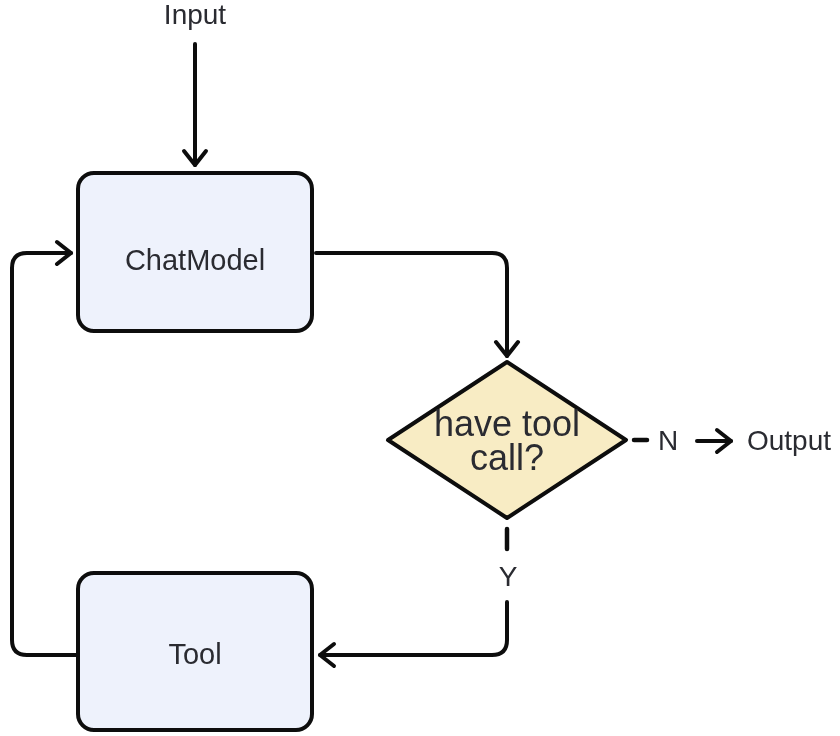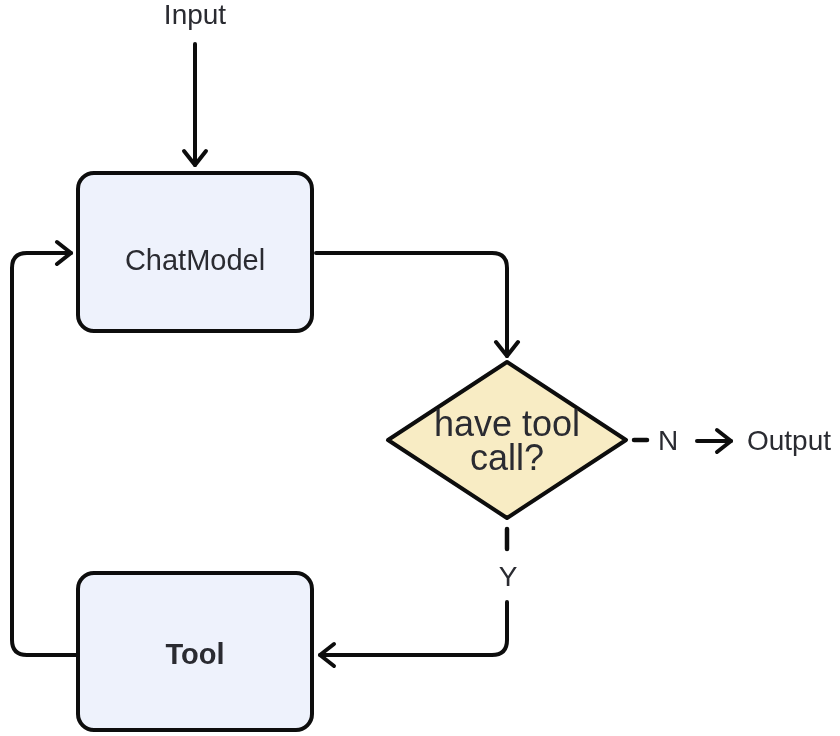--- a/index.html
+++ b/index.html
@@ -76,15 +76,15 @@
 
   <div class="label decision-label" style="left:507px; top:441px;">have tool
 call?</div>
 
   <div class="label edge-label" style="left:668px; top:441px;">N</div>
 
   <div class="label" style="left:789px; top:441px;">Output</div>
 
   <div class="label edge-label" style="left:508px; top:577px;">Y</div>
 
-  <div class="label node-label" style="left:195px; top:654px;font-weight:bold;">Tool</div>
+  <div class="label node-label" style="left:195px; top:654px;">Tool</div>
 
 </div>
 
 </body></html>

